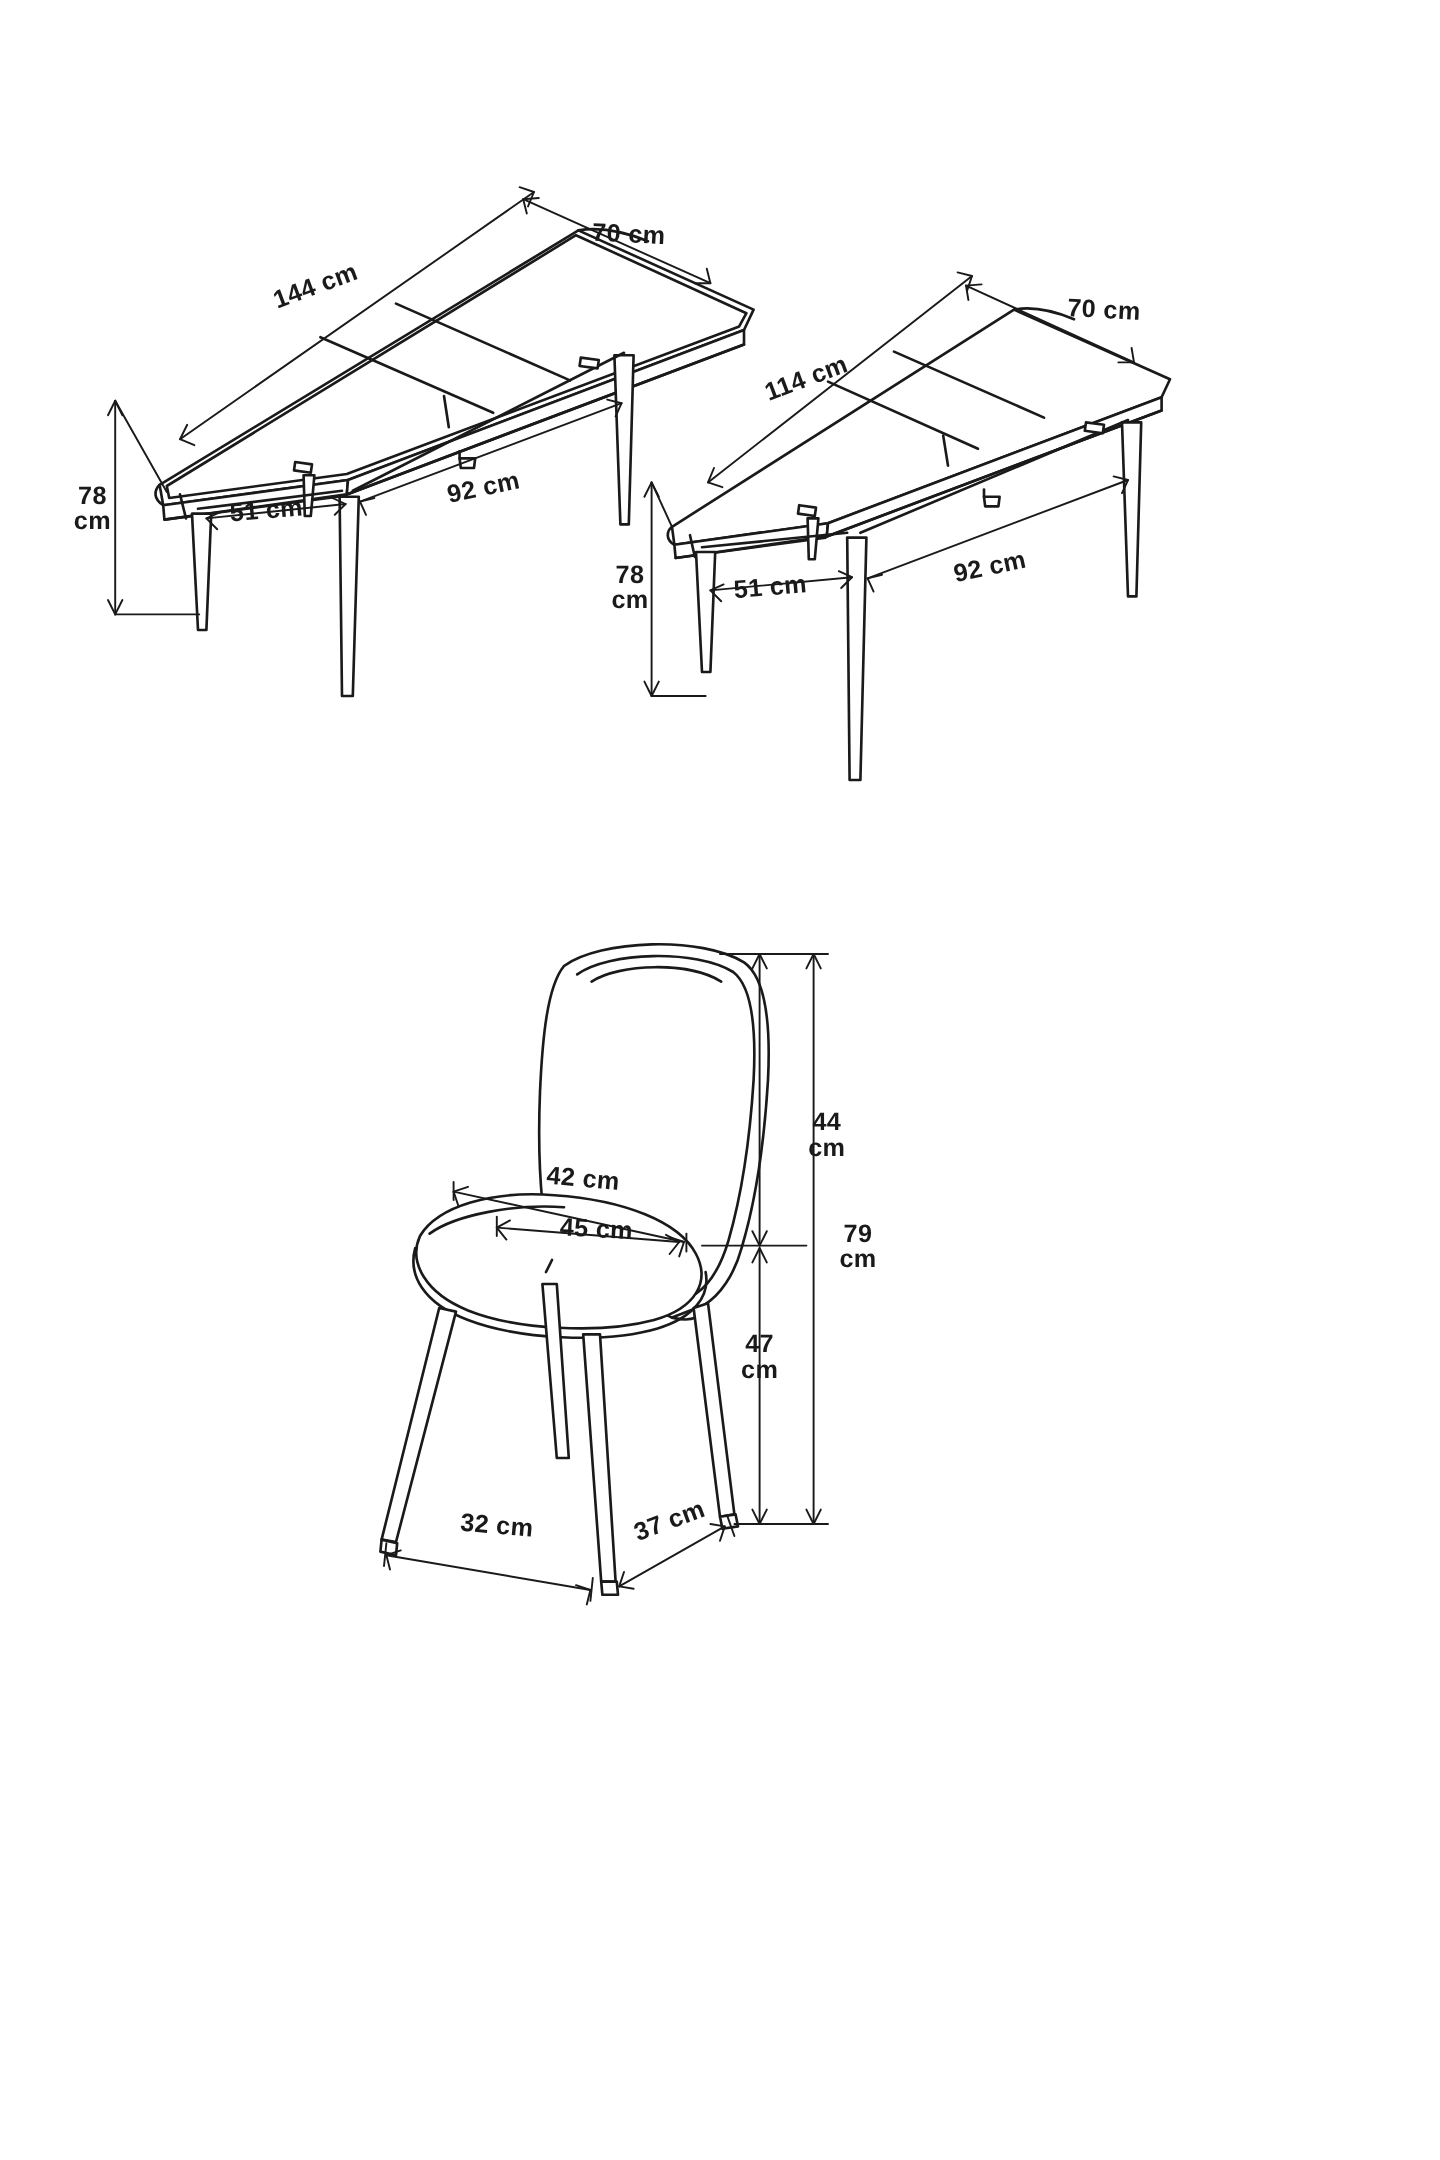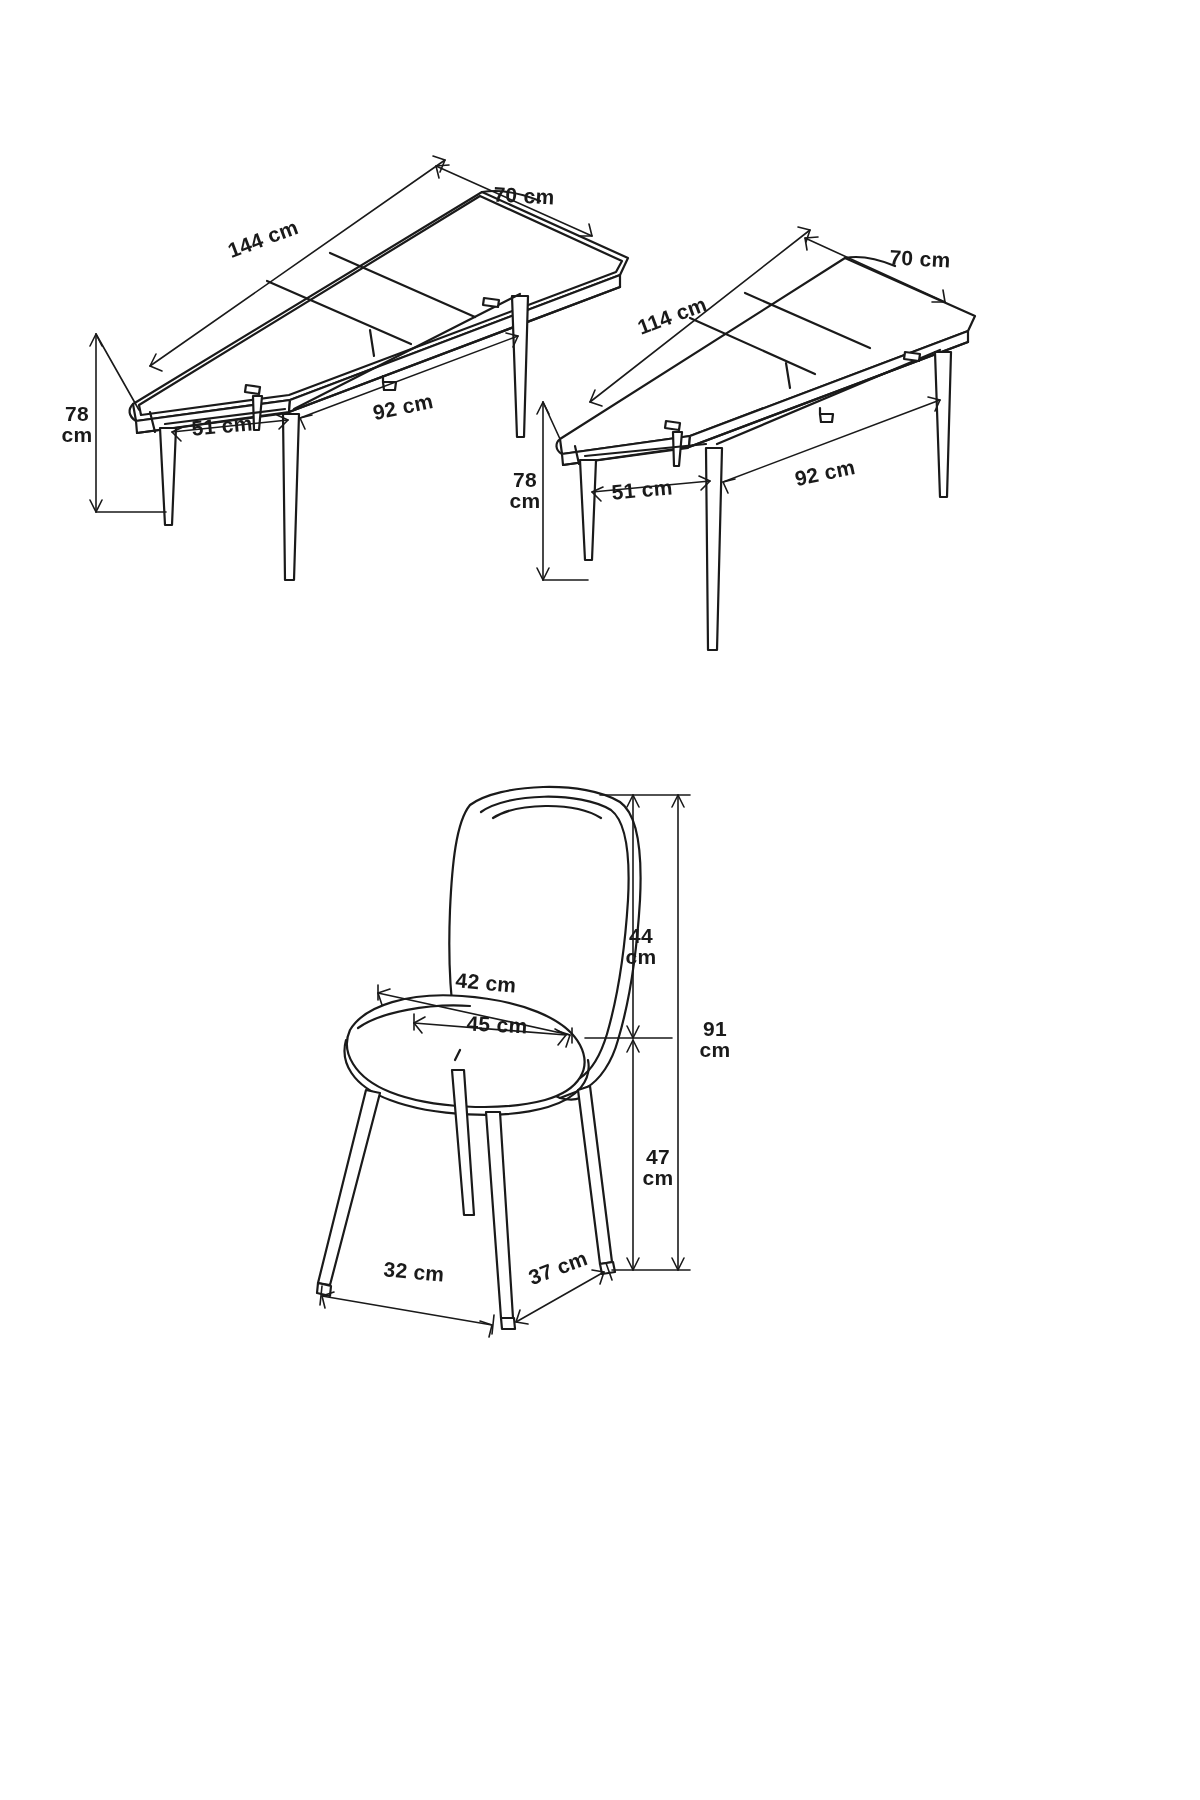--- a/index.html
+++ b/index.html
@@ -268,27 +268,27 @@
 
   <div class="dim-label rot-p3" style="left:874px; top:248px; width:92px;">70 cm</div>
 
   <div class="dim-label two-line" style="left:500px; top:469px; width:50px;">78
 cm</div>
 
   <div class="dim-label rot-n5" style="left:600px; top:479px; width:84px;">51 cm</div>
 
   <div class="dim-label rot-n12" style="left:780px; top:462px; width:90px;">92 cm</div>
 
-  <div class="dim-label two-line" style="left:614px; top:925px; width:54px;">44
-cm</div>
-
-  <div class="dim-label two-line" style="left:688px; top:1018px; width:54px;">91
-cm</div>
-
-  <div class="dim-label two-line" style="left:631px; top:1110px; width:54px;margin-top:36px;">47
+  <div class="dim-label two-line" style="left:662px; top:925px; width:54px;">44
+cm</div>
+
+  <div class="dim-label two-line" style="left:688px; top:1018px; width:54px;">79
+cm</div>
+
+  <div class="dim-label two-line" style="left:606px; top:1110px; width:54px;">47
 cm</div>
 
   <div class="dim-label rot-p5" style="left:438px; top:972px; width:96px;">42 cm</div>
 
   <div class="dim-label rot-p3" style="left:449px; top:1014px; width:96px;">45 cm</div>
 
   <div class="dim-label rot-p5" style="left:366px; top:1261px; width:96px;">32 cm</div>
 
   <div class="dim-label rot-n21" style="left:510px; top:1257px; width:96px;">37 cm</div>
 

